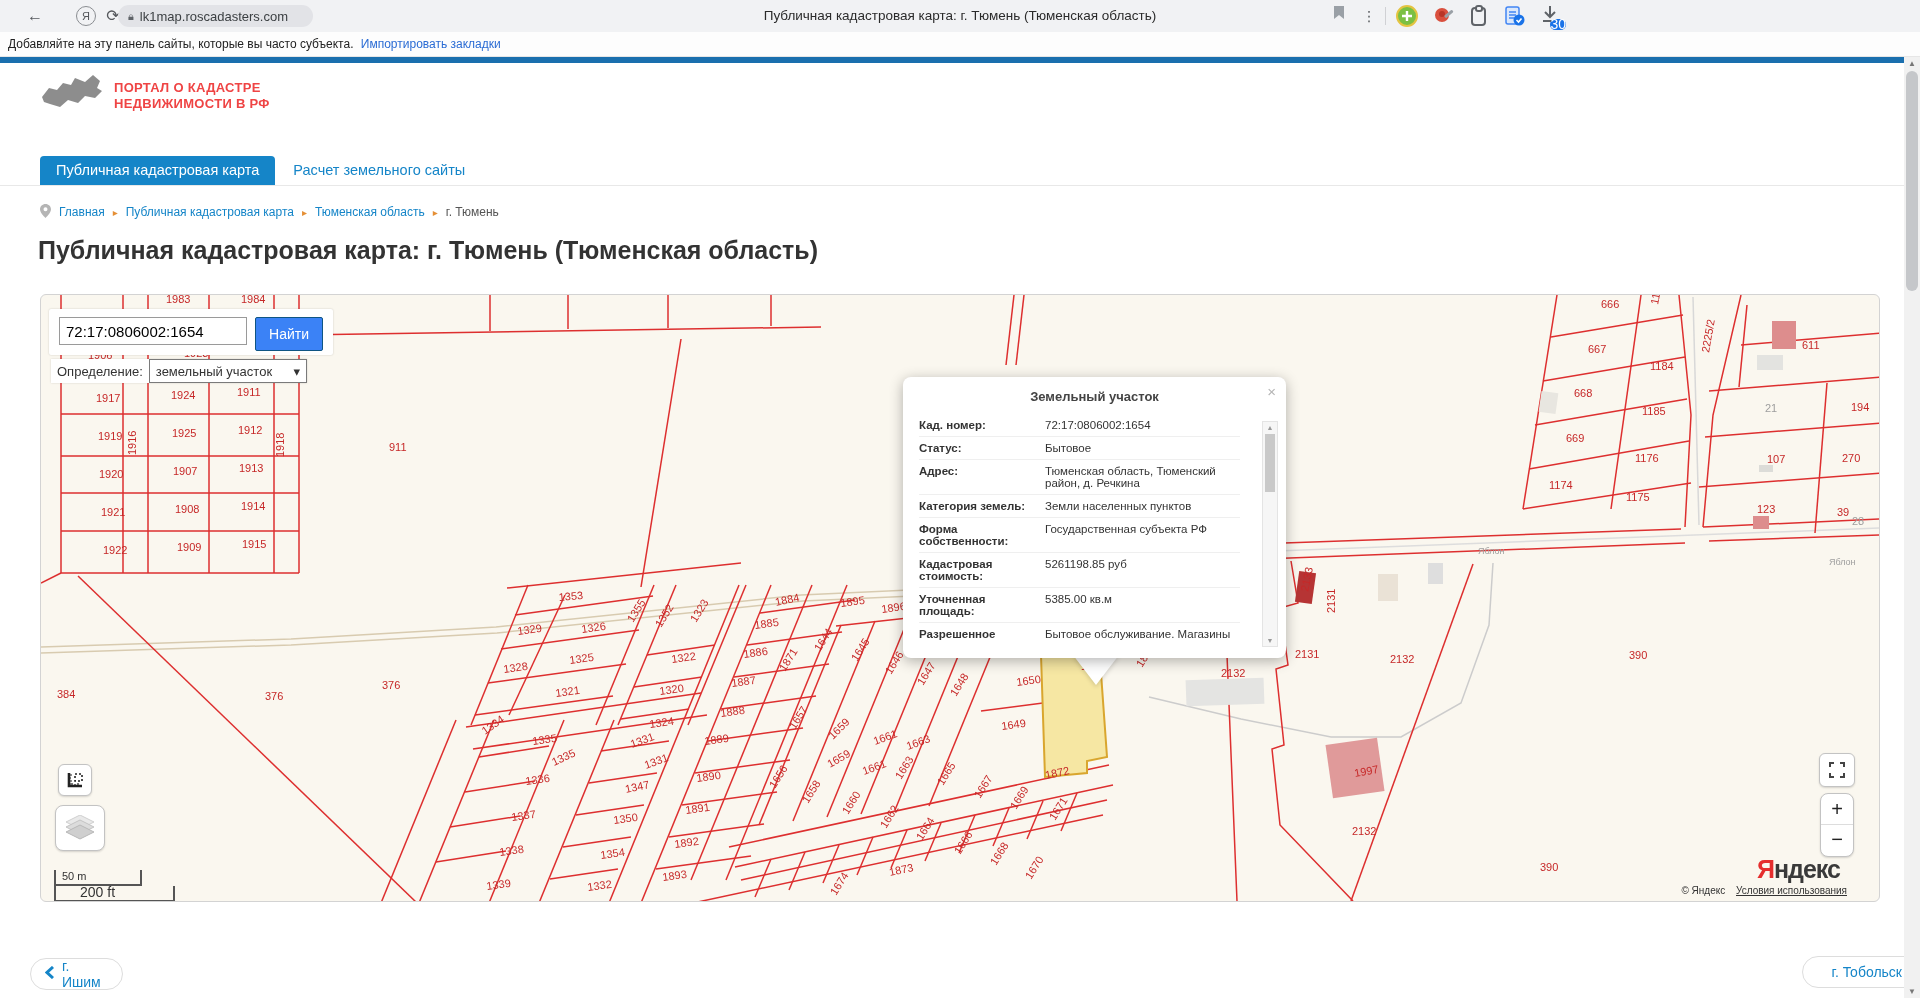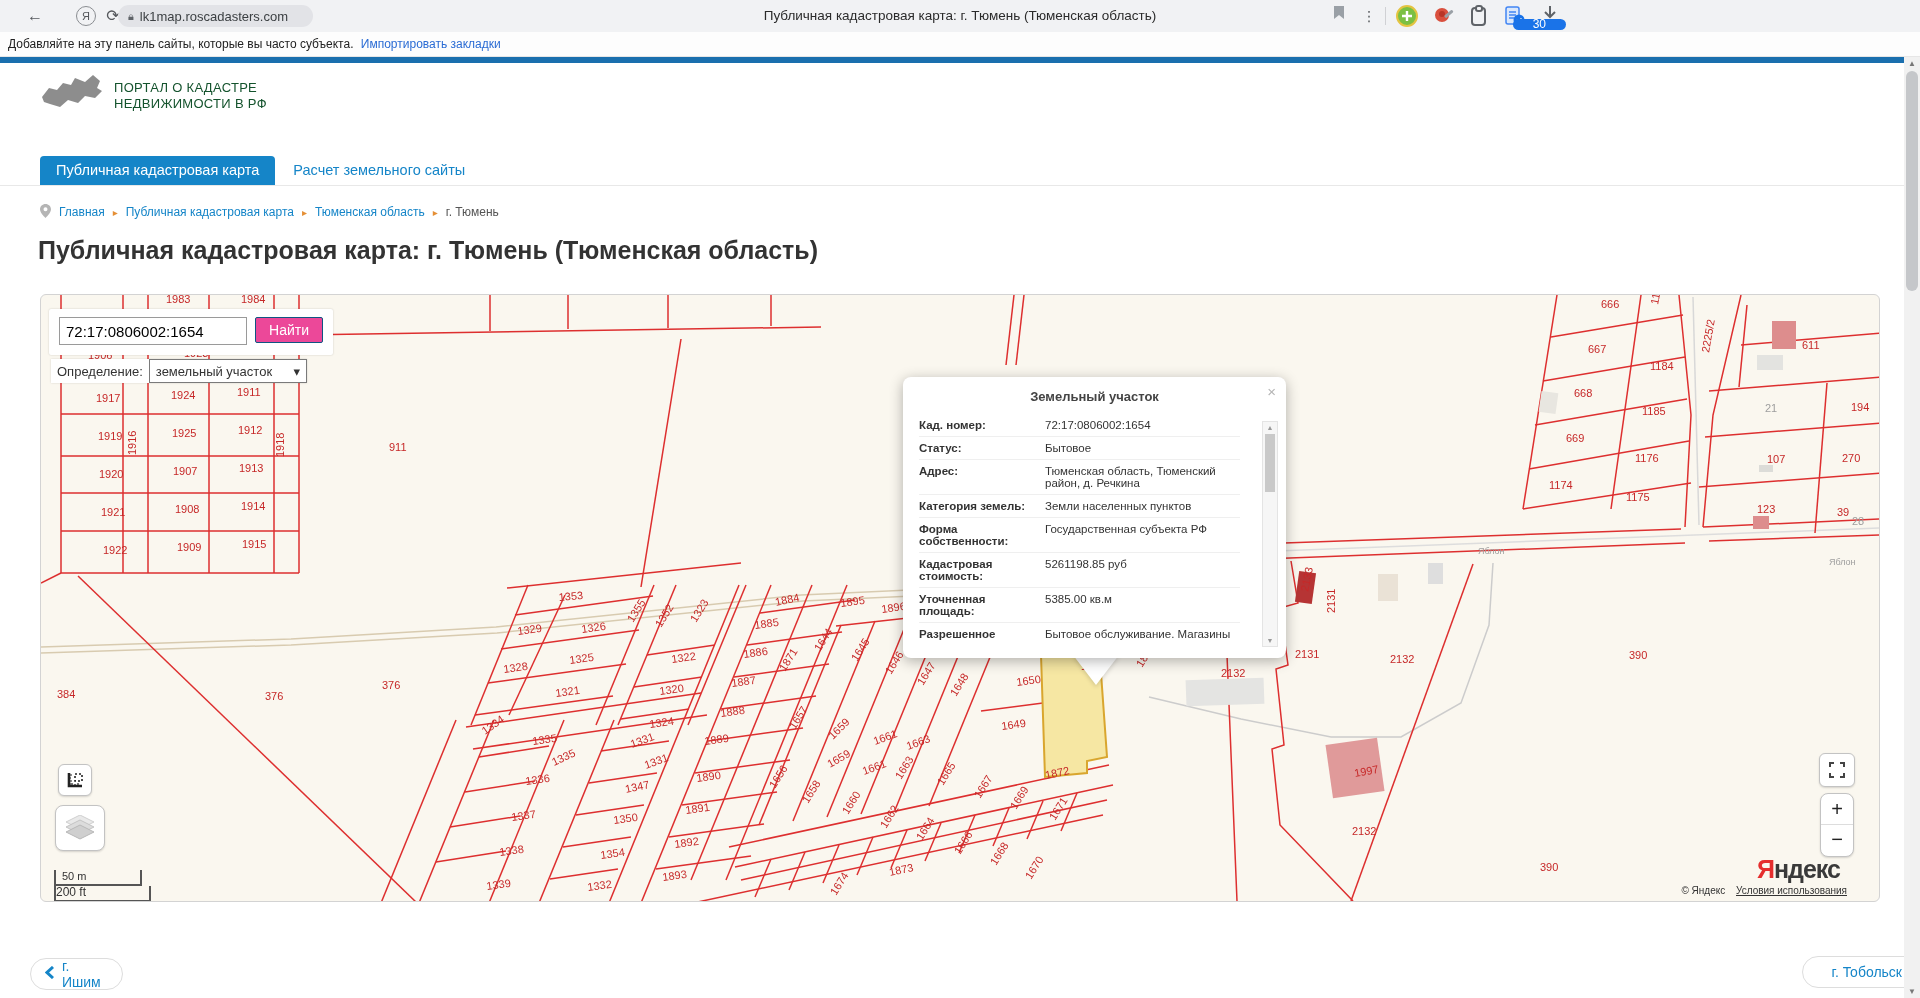--- a/index.html
+++ b/index.html
@@ -11,50 +11,50 @@
   .tbtn{position:absolute;top:3px;width:26px;height:26px;text-align:center;line-height:26px;
         font-size:16px;color:#55585c;border-radius:13px;}
   #urlpill{position:absolute;left:118px;top:5px;width:195px;height:22px;background:#e2e3e7;
            border-radius:12px;display:flex;align-items:center;padding:0 10px;box-sizing:border-box;}
   #urlpill .lock{font-size:11px;color:#5f6368;margin-right:6px;}
   #urltext{font-size:13px;color:#3c4043;white-space:nowrap;}
   #tabtitle{position:absolute;left:460px;top:0;width:1000px;height:32px;line-height:32px;
             text-align:center;font-size:13.5px;color:#2b2b2b;white-space:nowrap;}
   .ricon{position:absolute;top:5px;width:22px;height:22px;}
   #chromedivider{position:absolute;left:1385px;top:7px;width:1px;height:18px;background:#d0d1d4;}
-  .badge{position:absolute;right:-4px;bottom:-3px;background:#1a73e8;color:#fff;font-size:12px;
-         border-radius:7px;padding:1px 20px;line-height:9px;}
+  .badge{position:absolute;right:-4px;bottom:-3px;background:#1a73e8;color:#fff;font-size:14px;
+         border-radius:7px;padding:1px 0;line-height:9px;}
   
   #bmbar{left:0;top:32px;width:1920px;height:25px;background:#fdfdfd;border-bottom:1px solid #e6e6e6;
          font-size:12px;line-height:25px;padding-left:8px;box-sizing:border-box;color:#222;}
   #bmbar a{color:#2b6cd4;text-decoration:none;margin-left:4px;}
   
   #bluestrip{left:0;top:57px;width:1920px;height:6px;background:#1a6fae;}
   #logo{left:40px;top:72px;width:400px;height:48px;display:flex;align-items:center;}
-  #logotext{margin-left:10px;font-size:13px;font-weight:normal;color:#14532d;line-height:16px;letter-spacing:.3px;}
+  #logotext{margin-left:10px;font-size:13px;font-weight:bold;color:#ef4444;line-height:16px;letter-spacing:.3px;}
   #tabs{left:40px;top:155px;height:30px;display:flex;align-items:flex-end;}
   #tab-active{background:#1585c8;color:#fff;font-size:14.5px;padding:6px 16px 7px;border-radius:4px 4px 0 0;}
   #tab-inactive{color:#1585c8;font-size:14.5px;padding:6px 18px 7px;}
   #tabline{left:0;top:185px;width:1920px;height:1px;background:#e8e8e8;}
   #breadcrumb{left:40px;top:204px;height:16px;display:flex;align-items:center;font-size:12px;justify-content:space-between;}
   #breadcrumb .bc-link{color:#1585c8;text-decoration:none;}
   #breadcrumb .bc-sep{color:#e58f35;font-size:10px;margin:0 8px;}
   #breadcrumb .bc-cur{color:#555;}
   #pagetitle{left:38px;top:236px;font-size:25px;font-weight:bold;color:#333;}
   
   #map{left:40px;top:294px;width:1840px;height:608px;background:#faf7ef;border:1px solid #d3d3d3;
        border-radius:6px;overflow:hidden;box-sizing:border-box;}
   #mapsvg{position:absolute;left:0;top:0;}
   #mapsvg text{font-family:"Liberation Sans",sans-serif;}
   
   #searchpanel{left:8px;top:14px;width:284px;height:46px;background:#fff;border-radius:2px;
                box-shadow:0 0 2px rgba(0,0,0,.2);}
   #searchinput{position:absolute;left:10px;top:8px;width:188px;height:28px;border:1px solid #9a9a9a;
                font-size:15px;padding:0 6px;box-sizing:border-box;font-family:"Liberation Sans",sans-serif;}
-  #searchbtn{position:absolute;left:206px;top:8px;width:68px;height:26px;background:#ec4899;color:#fff;
+  #searchbtn{position:absolute;left:206px;top:8px;width:68px;height:34px;background:#3b82f6;color:#fff;
              border:1px solid #0f5583;font-size:14px;border-radius:2px;font-family:"Liberation Sans",sans-serif;}
   #filterrow{left:10px;top:64px;width:256px;height:24px;background:#fff;display:flex;align-items:center;
              box-shadow:0 0 2px rgba(0,0,0,.15);}
   #filterlabel{font-size:13px;padding:0 6px;white-space:nowrap;}
   #filterselect{flex:1;height:24px;border:1px solid #7a7a7a;background:#fff;display:flex;align-items:center;
                 justify-content:space-between;padding:0 6px;font-size:13px;box-sizing:border-box;}
   
   #popup{left:862px;top:82px;width:383px;height:281px;background:#fff;border-radius:8px;
          box-shadow:0 3px 14px rgba(0,0,0,.3);box-sizing:border-box;padding:12px 16px 0;}
   #popup-title{text-align:center;font-size:13px;font-weight:bold;color:#444;}
@@ -72,21 +72,21 @@
            border-right:23px solid transparent;border-top:30px solid #fff;
            filter:drop-shadow(0 2px 2px rgba(0,0,0,.15));}
   
   .mapbtn{background:#fff;border:1px solid #c3c3c3;border-radius:6px;box-shadow:0 1px 2px rgba(0,0,0,.15);
           display:flex;align-items:center;justify-content:center;}
   #rulerbtn{left:17px;top:469px;width:32px;height:30px;}
   #layersbtn{left:14px;top:510px;width:48px;height:44px;border-radius:8px;}
   #scale1{left:13px;top:575px;width:78px;height:14px;border-left:2px solid #555;border-right:2px solid #555;
           border-bottom:2px solid #555;font-size:11px;color:#333;padding-left:6px;line-height:13px;}
   #scale2{left:13px;top:591px;width:93px;height:14px;border-left:2px solid #555;border-right:2px solid #555;
-          border-bottom:2px solid #555;font-size:12px;color:#333;padding-left:0;line-height:13px;}
+          border-bottom:2px solid #555;font-size:14px;color:#333;padding-left:24px;line-height:13px;}
   #fsbtn{left:1778px;top:458px;width:34px;height:32px;}
   #zoomctl{left:1779px;top:498px;width:32px;height:62px;background:#fff;border:1px solid #c3c3c3;
            border-radius:8px;box-shadow:0 1px 2px rgba(0,0,0,.15);text-align:center;}
   #zoomin{height:30px;line-height:30px;font-size:20px;color:#222;border-bottom:1px solid #ddd;}
   #zoomout{height:30px;line-height:28px;font-size:20px;color:#222;}
   #ylogo{left:1716px;top:560px;font-size:25px;font-weight:bold;color:#3a3a3a;letter-spacing:-1px;}
   #ylogo .yred{color:#e52e2e;}
   #attrib{left:1560px;top:590px;width:246px;text-align:right;font-size:10px;color:#333;}
   #attrib a{color:#333;}
   

